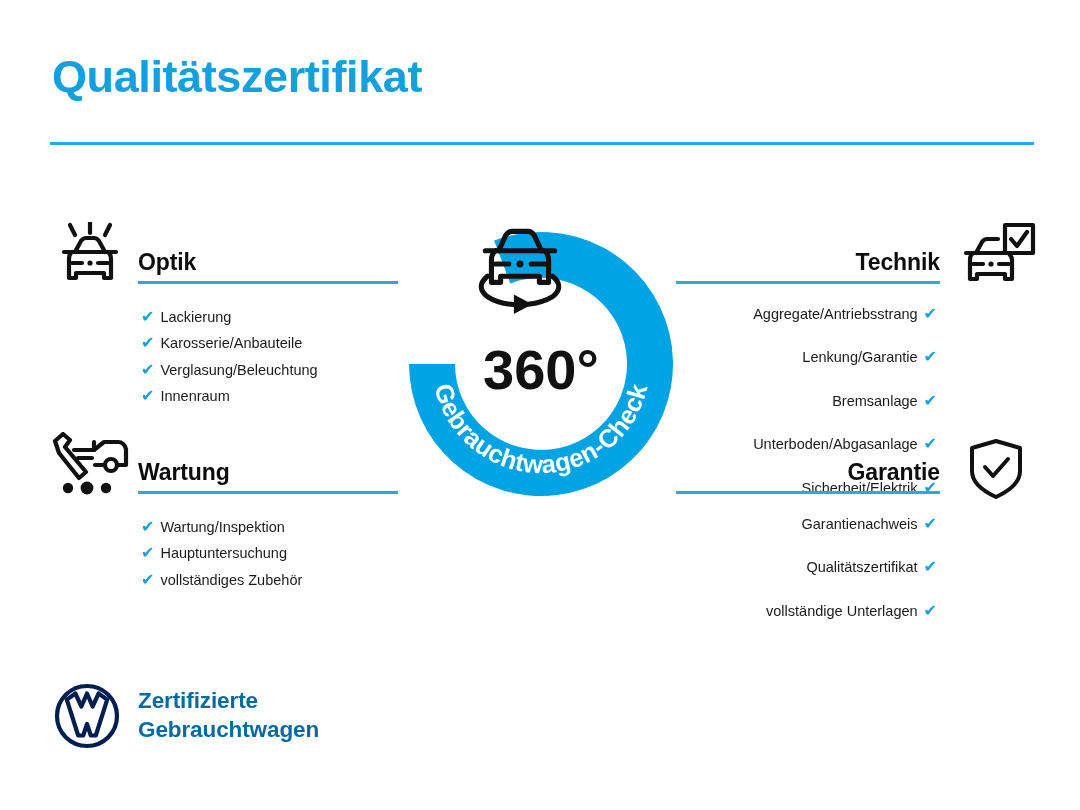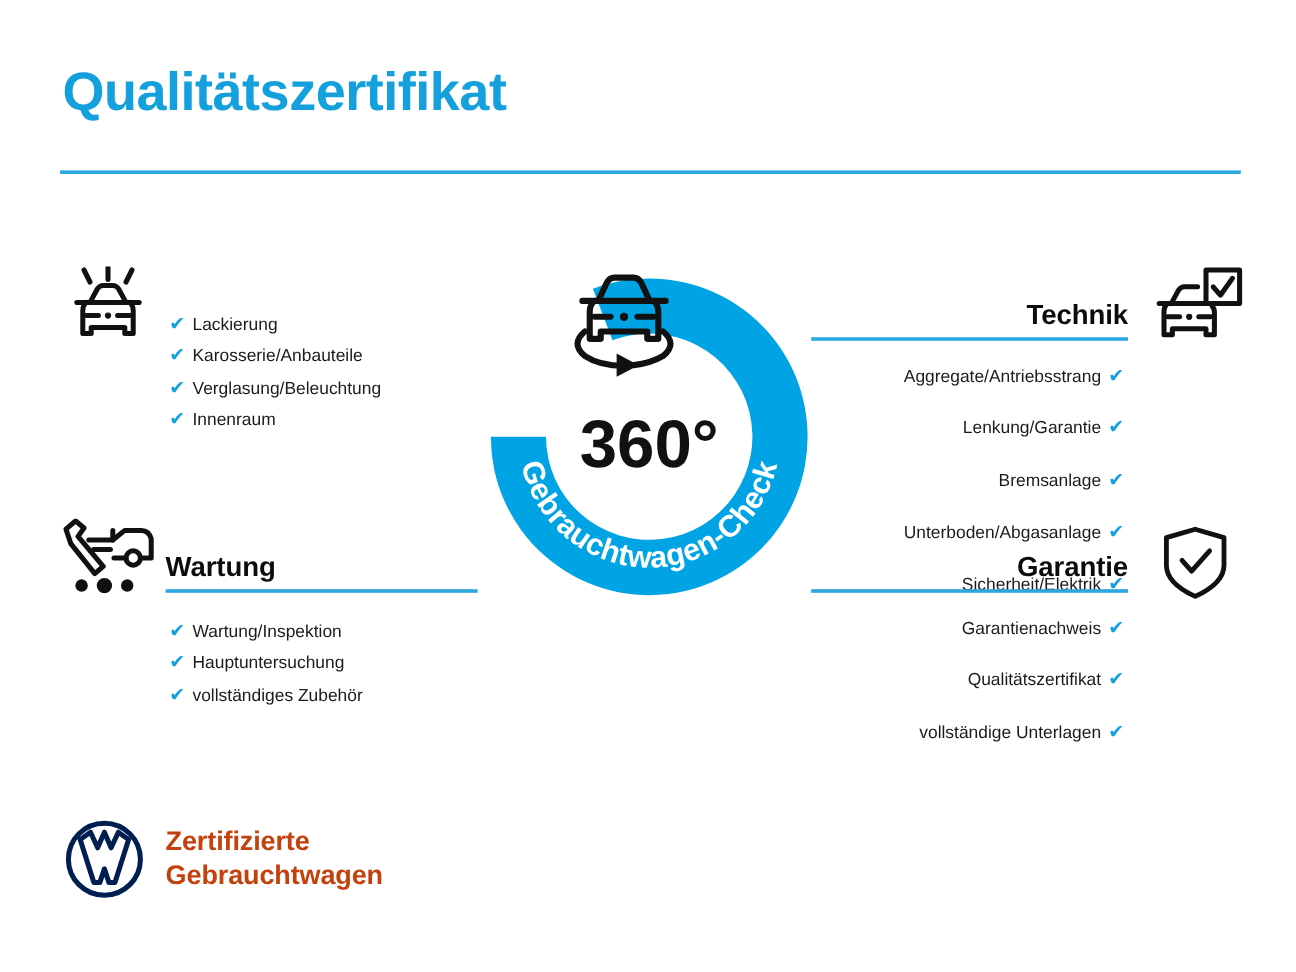--- a/index.html
+++ b/index.html
@@ -130,21 +130,21 @@
     width: 330px;
     height: 78px;
   }
   .vw-mark { position: absolute; left: 0; top: 0; width: 66px; height: 66px; }
   .vw-wordmark {
     position: absolute;
     left: 84px;
     top: 3px;
     font-size: 22.5px;
     font-weight: bold;
-    color: #c2410c;
+    color: #0369a1;
     line-height: 29px;
     letter-spacing: -0.1px;
     white-space: nowrap;
   }
 </style>
 </head>
 <body>
 
 <div id="page">
 
@@ -252,20 +252,24 @@
         <g fill="none" stroke="#111111" stroke-width="5" stroke-linecap="round" stroke-linejoin="round">
           <path d="M18 62 Q6 72 18 82 Q30 90 50 90"></path>
           <path d="M82 62 Q94 72 82 82 Q72 88 58 89.5"></path>
         </g>
         <polygon points="44,80 62,89.5 44,99" fill="#111111"></polygon>
       </g>
     </svg>
   </div>
 
   <div class="section left" id="sec-optik">
+    <div class="section-head">
+      <div class="section-title">Optik</div>
+      <div class="section-rule"></div>
+    </div>
     <ul class="section-list">
         <li><span class="tick">✔</span><span>Lackierung</span></li>
         <li><span class="tick">✔</span><span>Karosserie/Anbauteile</span></li>
         <li><span class="tick">✔</span><span>Verglasung/Beleuchtung</span></li>
         <li><span class="tick">✔</span><span>Innenraum</span></li>
       </ul>
   </div>
 
   <div class="section left" id="sec-wartung">
     <div class="section-head">

